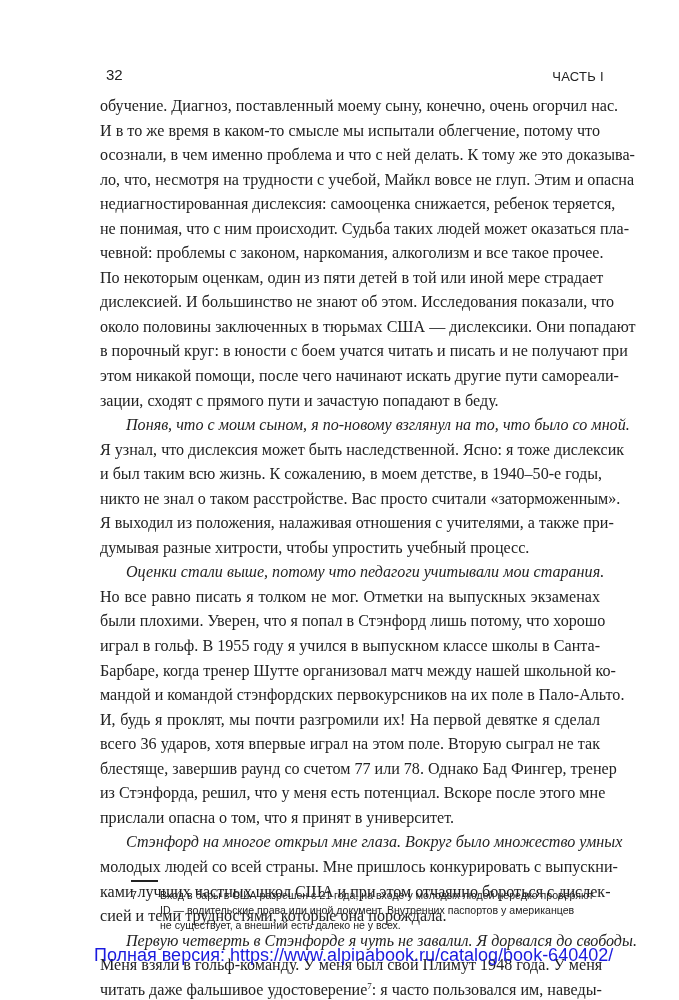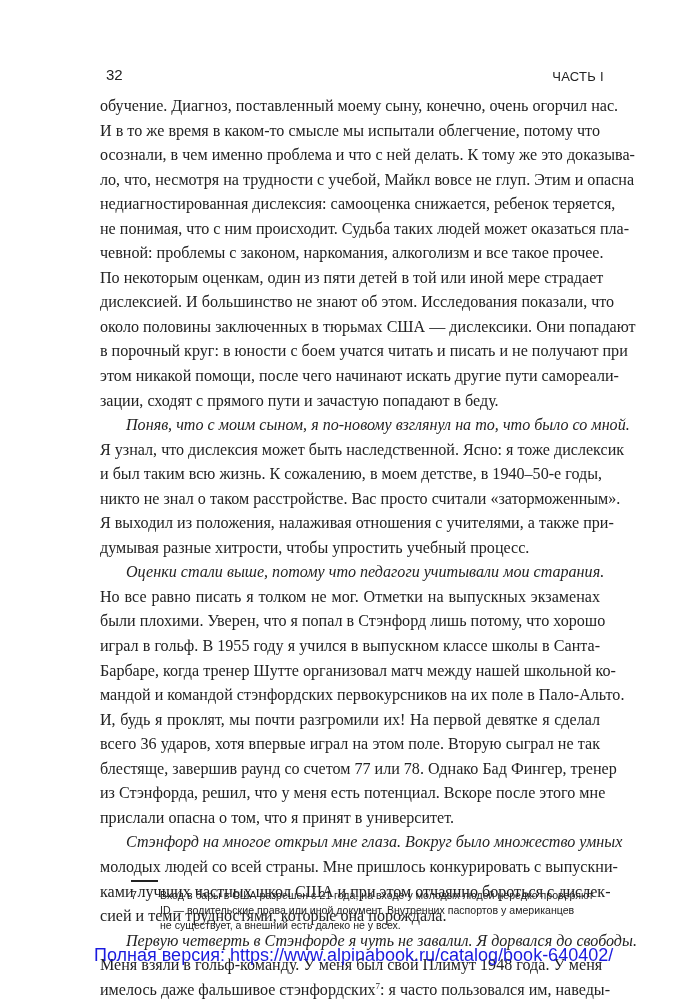--- a/index.html
+++ b/index.html
@@ -153,21 +153,21 @@
   <span class="line">из Стэнфорда, решил, что у меня есть потенциал. Вскоре после этого мне</span>
   <span class="line last">прислали опасна о том, что я принят в университет.</span>
 
   <span class="line indent">Стэнфорд на многое открыл мне глаза. Вокруг было множество умных</span>
   <span class="line">молодых людей со всей страны. Мне пришлось конкурировать с выпускни-</span>
   <span class="line">ками лучших частных школ США и при этом отчаянно бороться с дислек-</span>
   <span class="line last">сией и теми трудностями, которые она порождала.</span>
 
   <span class="line indent">Первую четверть в Стэнфорде я чуть не завалил. Я дорвался до свободы.</span>
   <span class="line">Меня взяли в гольф-команду. У меня был свой Плимут 1948 года. У меня</span>
-  <span class="line"><span>имелось даже фальшивое стэнфордских</span><sup class="fn-ref">7</sup><span>: я часто пользовался им, наведы-</span></span>
+  <span class="line"><span>читать даже фальшивое удостоверение</span><sup class="fn-ref">7</sup><span>: я часто пользовался им, наведы-</span></span>
 
 </div>
 
 <div class="footnote-rule"></div>
 
 <div class="footnote">
   <span class="footnote-num">7</span>
   <div class="footnote-text">
     <span>Вход в бары в США разрешен с 21 года, на входе у молодых людей нередко проверяют</span>
     <span>ID — водительские права или иной документ. Внутренних паспортов у американцев</span>

